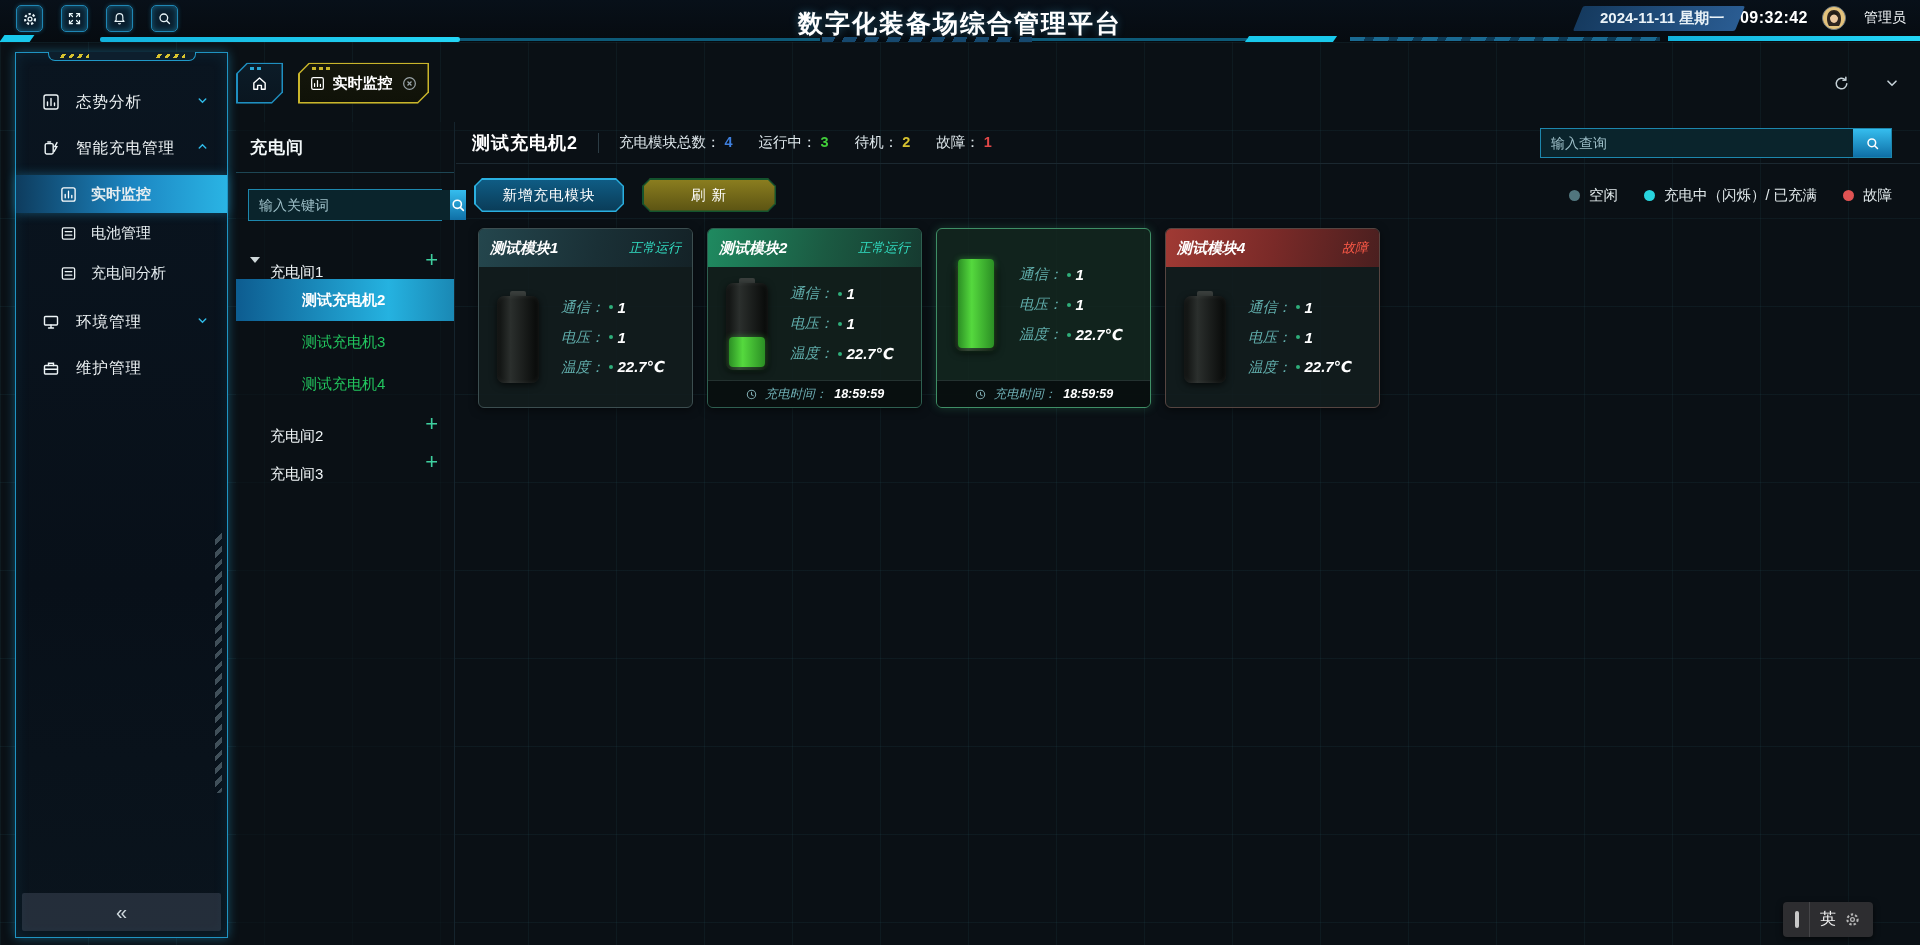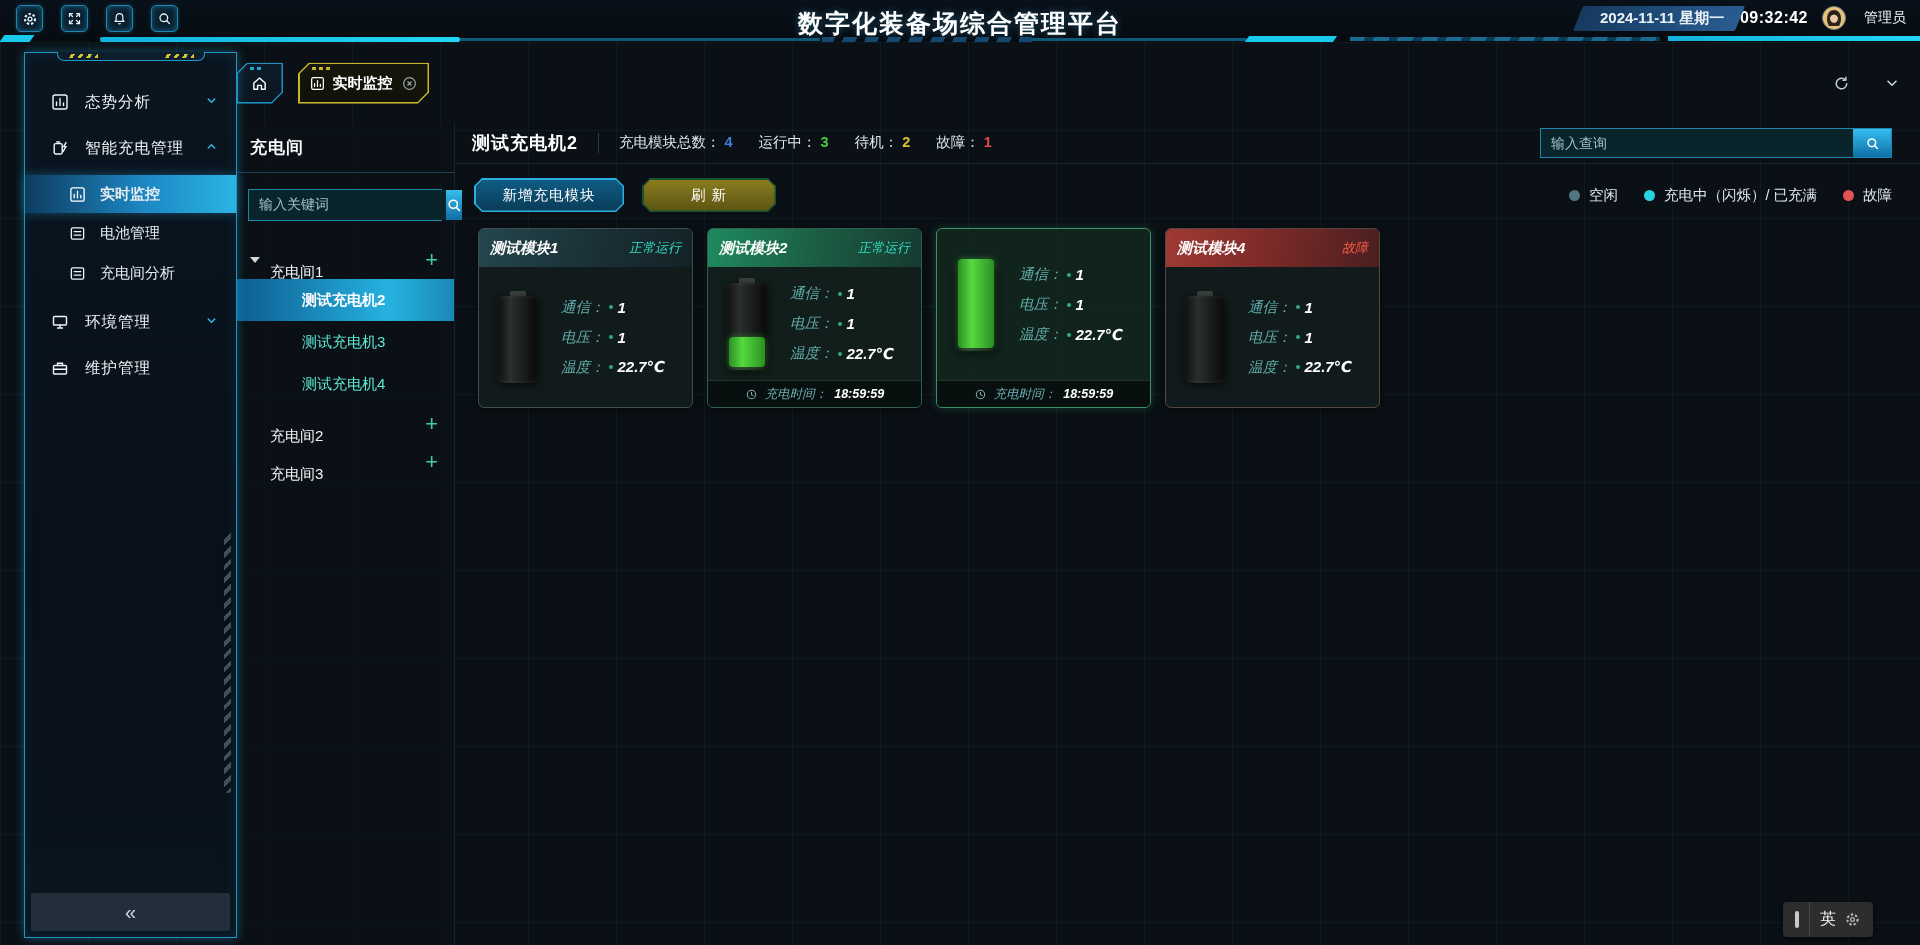--- a/index.html
+++ b/index.html
@@ -35,21 +35,21 @@
   .deco .d3 { position:absolute; left:460px; top:3px; width:360px; height:3px; background:#0d5a78; }
   .deco .d4 { position:absolute; left:822px; top:2px; width:210px; height:5px;
     background:repeating-linear-gradient(115deg,#16486e 0 12px, transparent 12px 20px); }
   .deco .d5 { position:absolute; left:1032px; top:3px; width:215px; height:3px; background:#0d5a78; }
   .deco .d6 { position:absolute; left:1247px; top:1px; width:88px; height:6px; background:#19c9ec; transform:skewX(-35deg); }
   .deco .d7 { position:absolute; left:1350px; top:2px; width:310px; height:4px;
     background:repeating-linear-gradient(115deg,#1a6a92 0 14px,#0d3a55 14px 22px); }
   .deco .d8 { position:absolute; left:1668px; top:1px; width:252px; height:5px; background:linear-gradient(90deg,#12b2dc,#23d6f6); }
 
   
-  .sidebar { position:absolute; left:24px; top:52px; width:213px; height:886px; z-index:4;
+  .sidebar { position:absolute; left:15px; top:52px; width:213px; height:886px; z-index:4;
     background:linear-gradient(180deg,#0a1520 0%,#081019 60%,#0a141d 100%);
     border:1px solid #1f93c2; box-shadow:0 0 10px rgba(35,160,210,.45), inset 0 0 14px rgba(25,120,160,.18); }
   .notch { position:absolute; top:-1px; left:50%; transform:translateX(-50%); width:148px; height:9px;
     background:#0d1f2d; border:1px solid #2099c8; border-top:none; border-radius:0 0 7px 7px; }
   .notch::before { content:""; position:absolute; left:10px; top:2px; width:30px; height:4px;
     background:repeating-linear-gradient(-55deg,#d8c22e 0 3px, transparent 3px 7px); }
   .notch::after { content:""; position:absolute; right:10px; top:2px; width:30px; height:4px;
     background:repeating-linear-gradient(-55deg,#d8c22e 0 3px, transparent 3px 7px); }
   .stripes { position:absolute; right:5px; top:478px; width:7px; height:262px;
     background:repeating-linear-gradient(-45deg, rgba(170,195,205,.35) 0 4px, transparent 4px 9px); border-radius:3px; }
@@ -81,32 +81,32 @@
   .tab-dots i { width:4px; height:3px; background:#c9b52b; }
   .tab-home .tab-dots i { background:#2aa6d4; }
   .tab-close { width:17px; height:17px; }
   .tab-close svg { stroke:#9aa4a8; }
   .tab-actions { position:absolute; right:20px; top:0; height:46px; display:flex; align-items:center; gap:34px; }
   .tab-actions svg { stroke:#c6d2d8; cursor:pointer; }
 
   
   .tree-panel { position:absolute; left:236px; top:122px; width:219px; bottom:0; z-index:2; background:rgba(10,17,22,.6); border-right:1px solid #15242d; }
   .tp-title { color:#f2f7f8; font-size:17px; font-weight:bold; padding:14px 14px 13px 14px; letter-spacing:1px; border-bottom:1px solid #1d4654; }
-  .tp-search { display:flex; margin:16px 12px 15px 12px; height:32px; border:1px solid #1d87ad;font-family:Liberation Mono, monospace; }
+  .tp-search { display:flex; margin:16px 12px 15px 12px; height:32px; border:1px solid #1d87ad; }
   .tp-search input, .ms-search input { flex:1; background:#0a242c; border:none; outline:none; color:#d8e6ea; font-size:14px; padding:0 10px; font-family:inherit; }
   .tp-search input::placeholder, .ms-search input::placeholder { color:#9fc0c9; }
   .search-btn { width:38px; background:linear-gradient(180deg,#35bdee,#0f6fa6); display:flex; align-items:center; justify-content:center; cursor:pointer; border:none; }
   .search-btn svg { stroke:#ffffff; }
   .tree { margin-top:20px; }
   .tree-group { display:flex; align-items:center; height:38px; padding:0 16px 0 14px; color:#f0f5f7; font-size:15px; cursor:pointer; }
   .tree-caret { width:0; height:0; border-left:5px solid transparent; border-right:5px solid transparent; border-top:6px solid #cfd8da; margin-right:10px; }
   .tree-caret.hidden { visibility:hidden; }
   .tree-group .tg-label { flex:1;margin-top:24px; }
   .tree-plus { color:#3ecf9f; font-size:22px; font-weight:400; line-height:1; cursor:pointer; }
-  .tree-leaf { display:flex; align-items:center; height:42px; padding-left:66px; color:#5eead4; font-size:15px; cursor:pointer; }
+  .tree-leaf { display:flex; align-items:center; height:42px; padding-left:66px; color:#22c55e; font-size:15px; cursor:pointer; }
   .tree-leaf.selected { background:linear-gradient(90deg,#0d5c90 0%,#25b2e0 70%,#1a88b4 100%); font-weight:bold; color:#fff; }
 
   
   .main { position:absolute; left:456px; top:122px; right:0; bottom:0; z-index:2; }
   .m-head { position:relative; display:flex; align-items:center; height:42px; padding:0 16px; border-bottom:1px solid #1b2830; }
   .m-title { color:#ffffff; font-size:18px; font-weight:bold; letter-spacing:1px; }
   .m-sep { width:1px; height:20px; background:#2c3c44; margin:0 20px; }
   .m-stats { display:flex; gap:26px; align-items:center; }
   .stat { color:#dde6ea; font-size:14.5px; }
   .stat b { font-weight:bold; margin-left:4px; }

